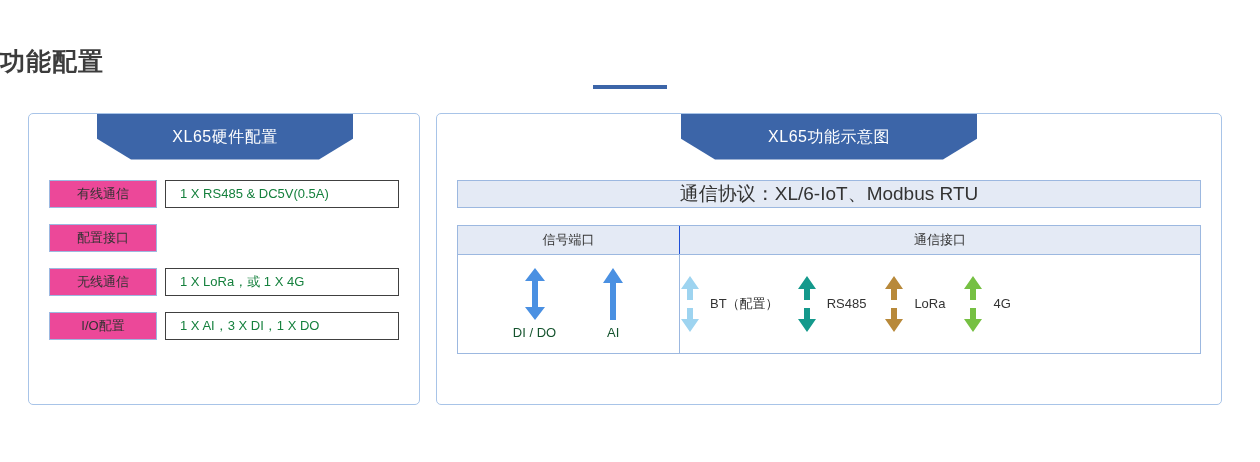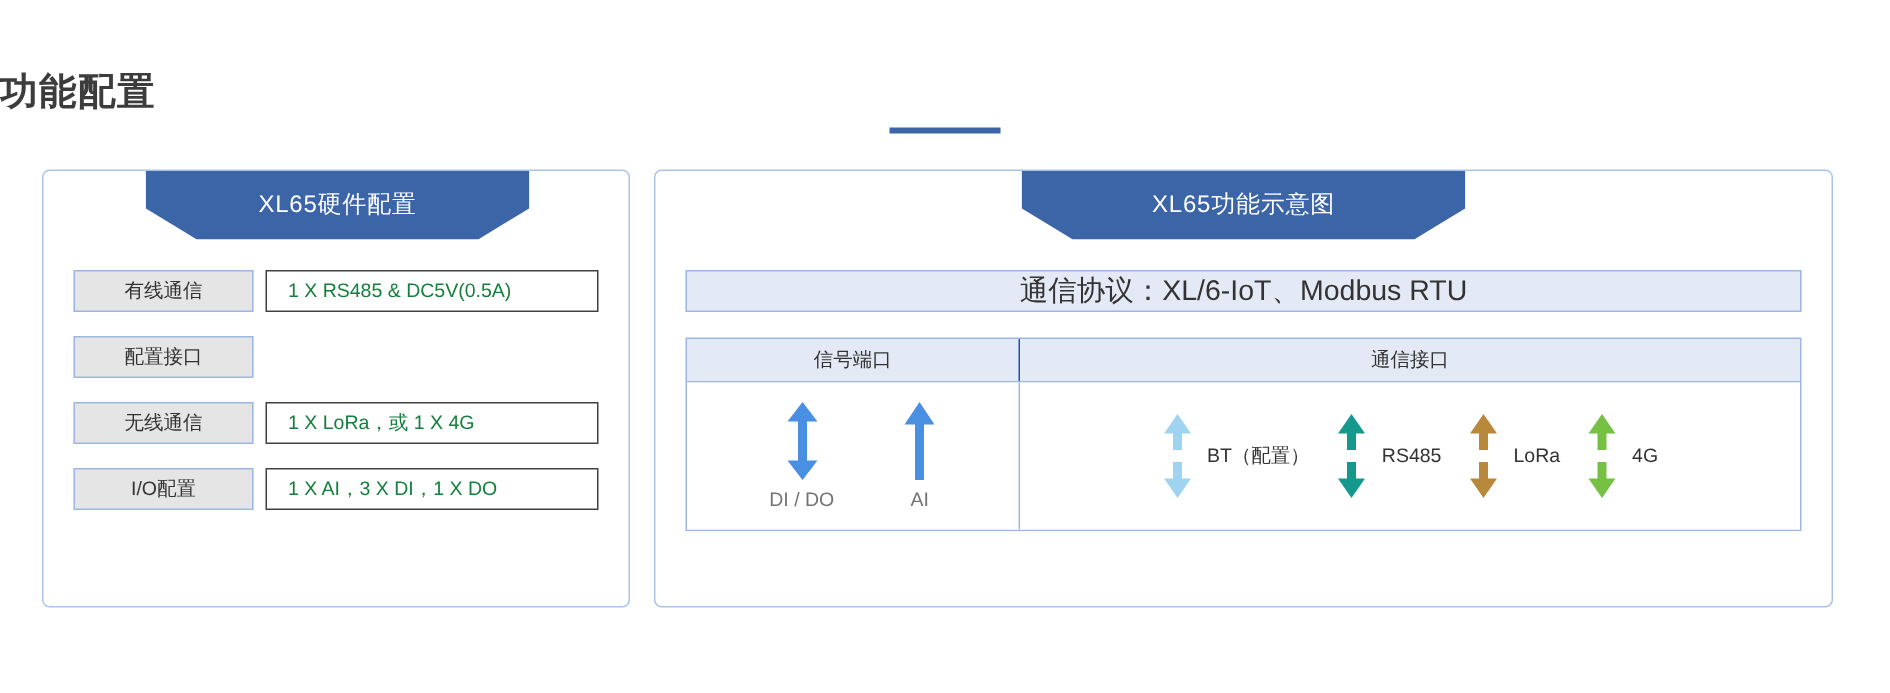--- a/index.html
+++ b/index.html
@@ -77,22 +77,22 @@
   .row {
     display: flex;
     align-items: stretch;
     gap: 8px;
     margin-bottom: 16px;
     height: 28px;
   }
   .row:last-child { margin-bottom: 0; }
 
   .cell-label {
-    width: 120px;
-    background: #e5e5e5;
+    width: 108px;
+    background: #ec4899;
     border: 1px solid #9cb8e0;
     color: #333333;
     font-size: 13px;
     display: flex;
     align-items: center;
     justify-content: center;
     box-sizing: border-box;
   }
   .cell-value {
     flex: 1;
@@ -157,34 +157,33 @@
     align-items: flex-start;
     justify-content: center;
     gap: 46px;
     padding-top: 13px;
     box-sizing: border-box;
   }
   .dt-cell-comm {
     flex: 1;
     display: flex;
     align-items: center;
-    justify-content: center;
     gap: 18px;
     box-sizing: border-box;
   }
 
   
   .sig-item {
     display: flex;
     flex-direction: column;
     align-items: center;
   }
   .sig-item .sig-label {
     font-size: 13px;
-    color: #737373;
+    color: #14532d;
     margin-top: 5px;
     white-space: nowrap;
   }
 
   
   .comm-item {
     display: flex;
     align-items: center;
     gap: 10px;
   }

